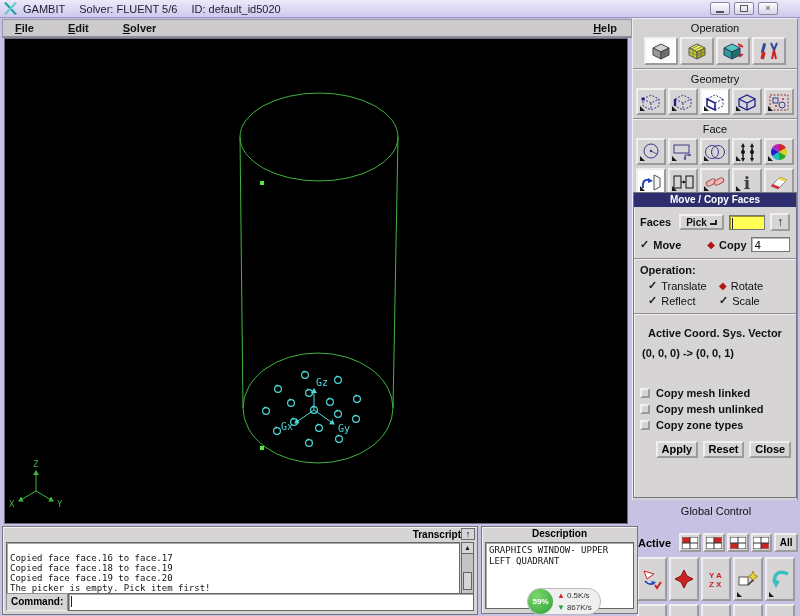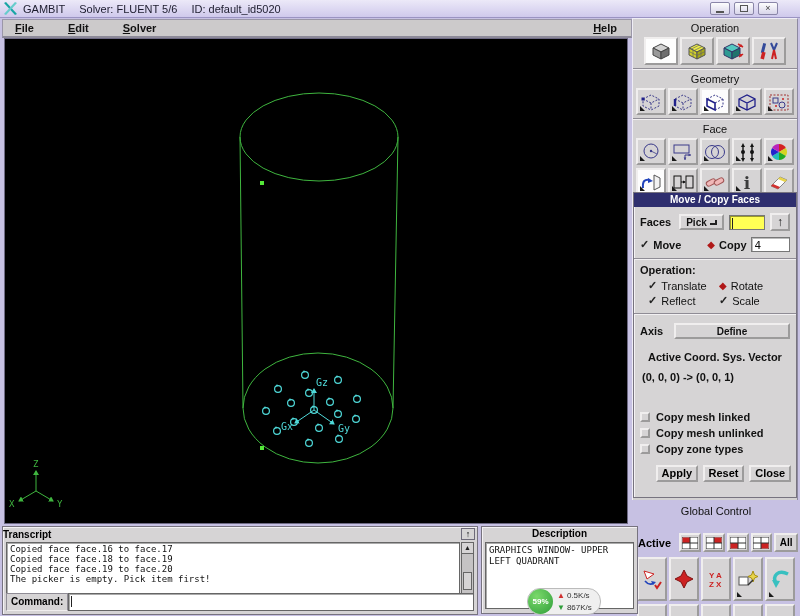--- a/index.html
+++ b/index.html
@@ -84,27 +84,27 @@
   .qbtn { width:24px; height:19px; background:#d6d4d5; border:2px outset #f0eeee;
     display:flex; align-items:center; justify-content:center; margin-left:2px; }
   #all-btn { width:26px; height:19px; background:#d6d4d5; border:2px outset #f0eeee;
     font-size:10px; font-weight:bold; text-align:center; line-height:15px; margin-left:2px; }
   #global .icon-btn { width:30px; height:44px; }
 
   
   #transcript { position:absolute; left:2px; top:526px; width:476px; height:89px;
     background:#d6d4d5; border:1px solid #77737f; box-shadow:inset 1px 1px 0 #f4f2f4; }
   #tr-header { height:14px; display:flex; align-items:center; }
-  #tr-title { flex:1; text-align:left; font-size:10px; font-weight:bold; }
+  #tr-title { flex:1; text-align:right; font-size:10px; font-weight:bold; }
   .mini-arrow { width:14px; height:12px; border:1px solid #6e6a7a; background:#d6d4d5;
     font-size:9px; text-align:center; line-height:11px; margin-right:2px; }
   #tr-body { position:absolute; left:3px; top:15px; right:17px; height:52px;
     background:#fff; border:1px solid #666; box-shadow:inset 1px 1px 0 #aaa;
     font-family:"DejaVu Sans Mono",monospace; font-size:9px; color:#111;
-    padding:1px 3px; line-height:10px; }
+    padding:10px 3px; line-height:10px; }
   #tr-scroll { position:absolute; right:3px; top:15px; width:13px; height:52px;
     background:#c5c3c4; border:1px solid #666; }
   .sbtn { height:11px; font-size:7px; text-align:center; line-height:10px;
     border-bottom:1px solid #666; color:#222; background:#d6d4d5; }
   .sthumb { height:18px; margin:1px; background:#d6d4d5; border:1px solid #666; }
   #cmd-row { position:absolute; left:3px; bottom:3px; right:3px; height:18px; display:flex;border-radius:9px; }
   #cmd-label { background:#d6d4d5; border:1px solid #8f8c95; border-bottom-color:#f0eeee;
     font-size:10px; font-weight:bold; padding:2px 4px; }
   #cmd-input { flex:1; background:#fff; border:1px solid #666;
     box-shadow:inset 1px 1px 0 #aaa; position:relative; }
@@ -442,24 +442,20 @@
       <span>Reflect</span>
       </span>
     <span class="opt">
         <span class="chk">✓</span>
       <span>Scale</span>
       </span>
   </div>
 
   <div class="groove"></div>
 
-  <div class="frow" style="margin-top:8px;">
-    <span class="flabel" style="width:34px;">Axis</span>
-    <div id="define-btn">Define</div>
-  </div>
 
   <div class="frow" style="margin-top:12px; margin-left:14px;">
     <span class="flabel">Active Coord. Sys.  Vector</span>
   </div>
   <div class="frow" style="margin-top:8px; margin-left:8px;">
     <span class="flabel">(0, 0, 0) -&gt; (0, 0, 1)</span>
   </div>
 
   <div class="frow" style="margin-top:28px;">
     <span class="togglebox"></span>

